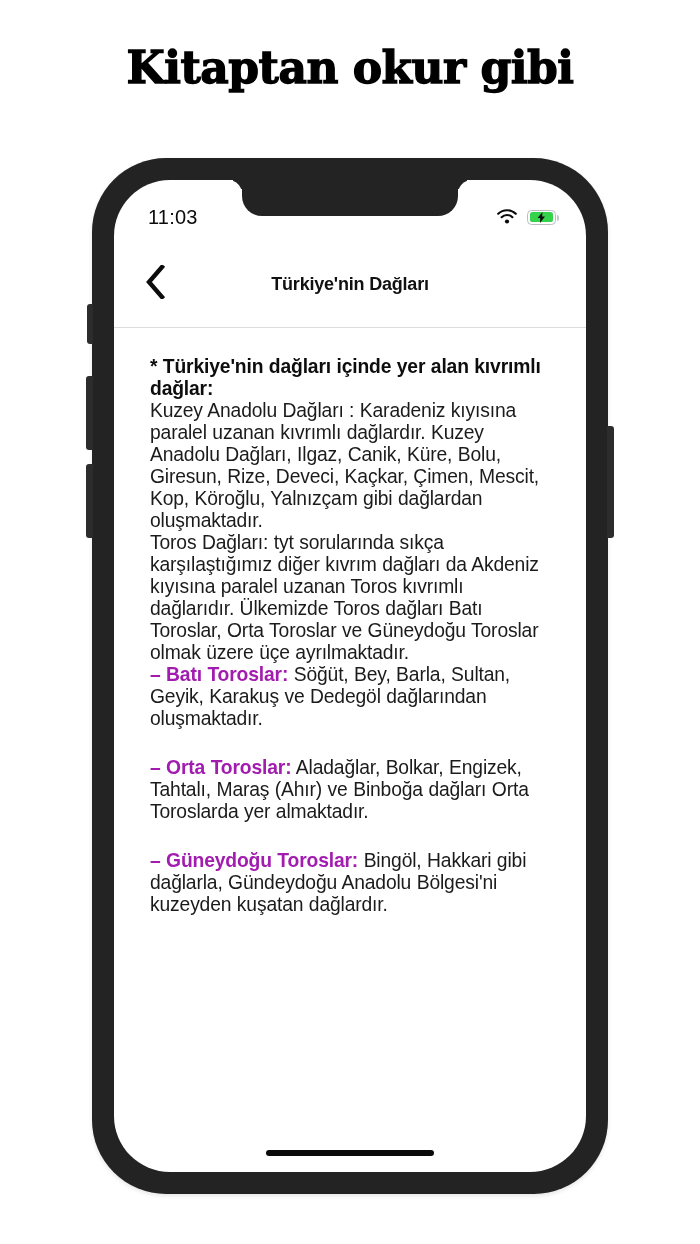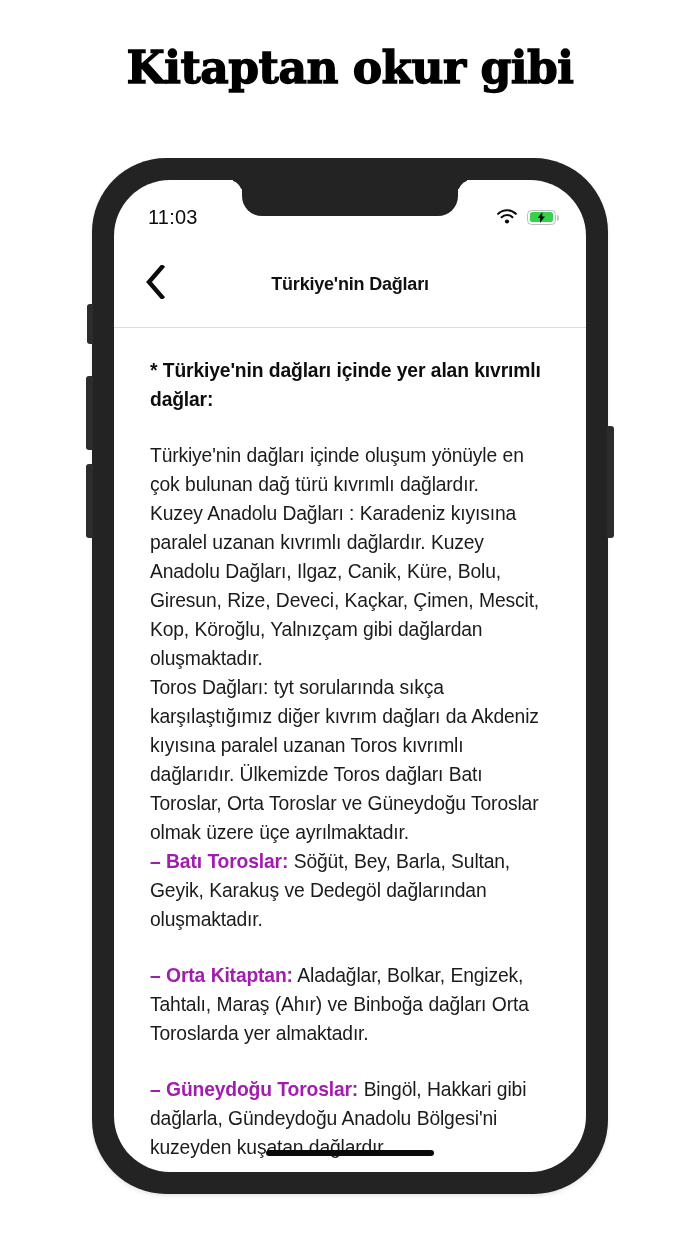--- a/index.html
+++ b/index.html
@@ -122,21 +122,21 @@
 
   
   .article {
     position:absolute; top:148px; left:0;
     width:472px; height:844px;
     padding:28px 36px 0 36px;
     overflow:hidden;
   }
   .para {
     font-size:19.3px;
-    line-height:29px;
+    line-height:22px;
     color:#1b1b1b;
     letter-spacing:-0.15px;
     word-spacing:0.3px;
   }
   .para.bold-head { font-weight:bold; color:#0d0d0d; }
   .para.gap { margin-top:27px; }
   .para .lead { font-weight:bold; color:#a21caf; }
 
   .home-indicator {
     position:absolute;
@@ -193,29 +193,28 @@
             </svg>
           </span>
         </div>
         <div class="app-title">Türkiye'nin Dağları</div>
       </div>
       <div class="header-divider"></div>
 
       <div class="article">
         <div class="para bold-head">* Türkiye'nin dağları içinde yer alan kıvrımlı dağlar:</div>
 
-        <div class="para gap"><span class="lead"></span><span>Türkiye'nin dağları içinde oluşum yönüyle en çok bulunan dağ türü kıvrımlı dağlardır.</span></div>
 
         <div class="para"><span class="lead"></span><span>Kuzey Anadolu Dağları : Karadeniz kıyısına paralel uzanan kıvrımlı dağlardır. Kuzey Anadolu Dağları, Ilgaz, Canik, Küre, Bolu, Giresun, Rize, Deveci, Kaçkar, Çimen, Mescit, Kop, Köroğlu, Yalnızçam gibi dağlardan oluşmaktadır.</span></div>
 
         <div class="para"><span class="lead"></span><span>Toros Dağları: tyt sorularında sıkça karşılaştığımız diğer kıvrım dağları da Akdeniz kıyısına paralel uzanan Toros kıvrımlı dağlarıdır. Ülkemizde Toros dağları Batı Toroslar, Orta Toroslar ve Güneydoğu Toroslar olmak üzere üçe ayrılmaktadır.</span></div>
 
         <div class="para"><span class="lead">– Batı Toroslar:</span><span> Söğüt, Bey, Barla, Sultan, Geyik, Karakuş ve Dedegöl dağlarından oluşmaktadır.</span></div>
 
-        <div class="para gap"><span class="lead">– Orta Kitaptan:</span><span> Aladağlar, Bolkar, Engizek, Tahtalı, Maraş (Ahır) ve Binboğa dağları Orta Toroslarda yer almaktadır.</span></div>
+        <div class="para gap"><span class="lead">– Orta Toroslar:</span><span> Aladağlar, Bolkar, Engizek, Tahtalı, Maraş (Ahır) ve Binboğa dağları Orta Toroslarda yer almaktadır.</span></div>
 
         <div class="para gap"><span class="lead">– Güneydoğu Toroslar:</span><span> Bingöl, Hakkari gibi dağlarla, Gündeydoğu Anadolu Bölgesi'ni kuzeyden kuşatan dağlardır.</span></div>
 
       </div>
 
       <div class="home-indicator"></div>
 
     </div>
   </div>
 </div>

